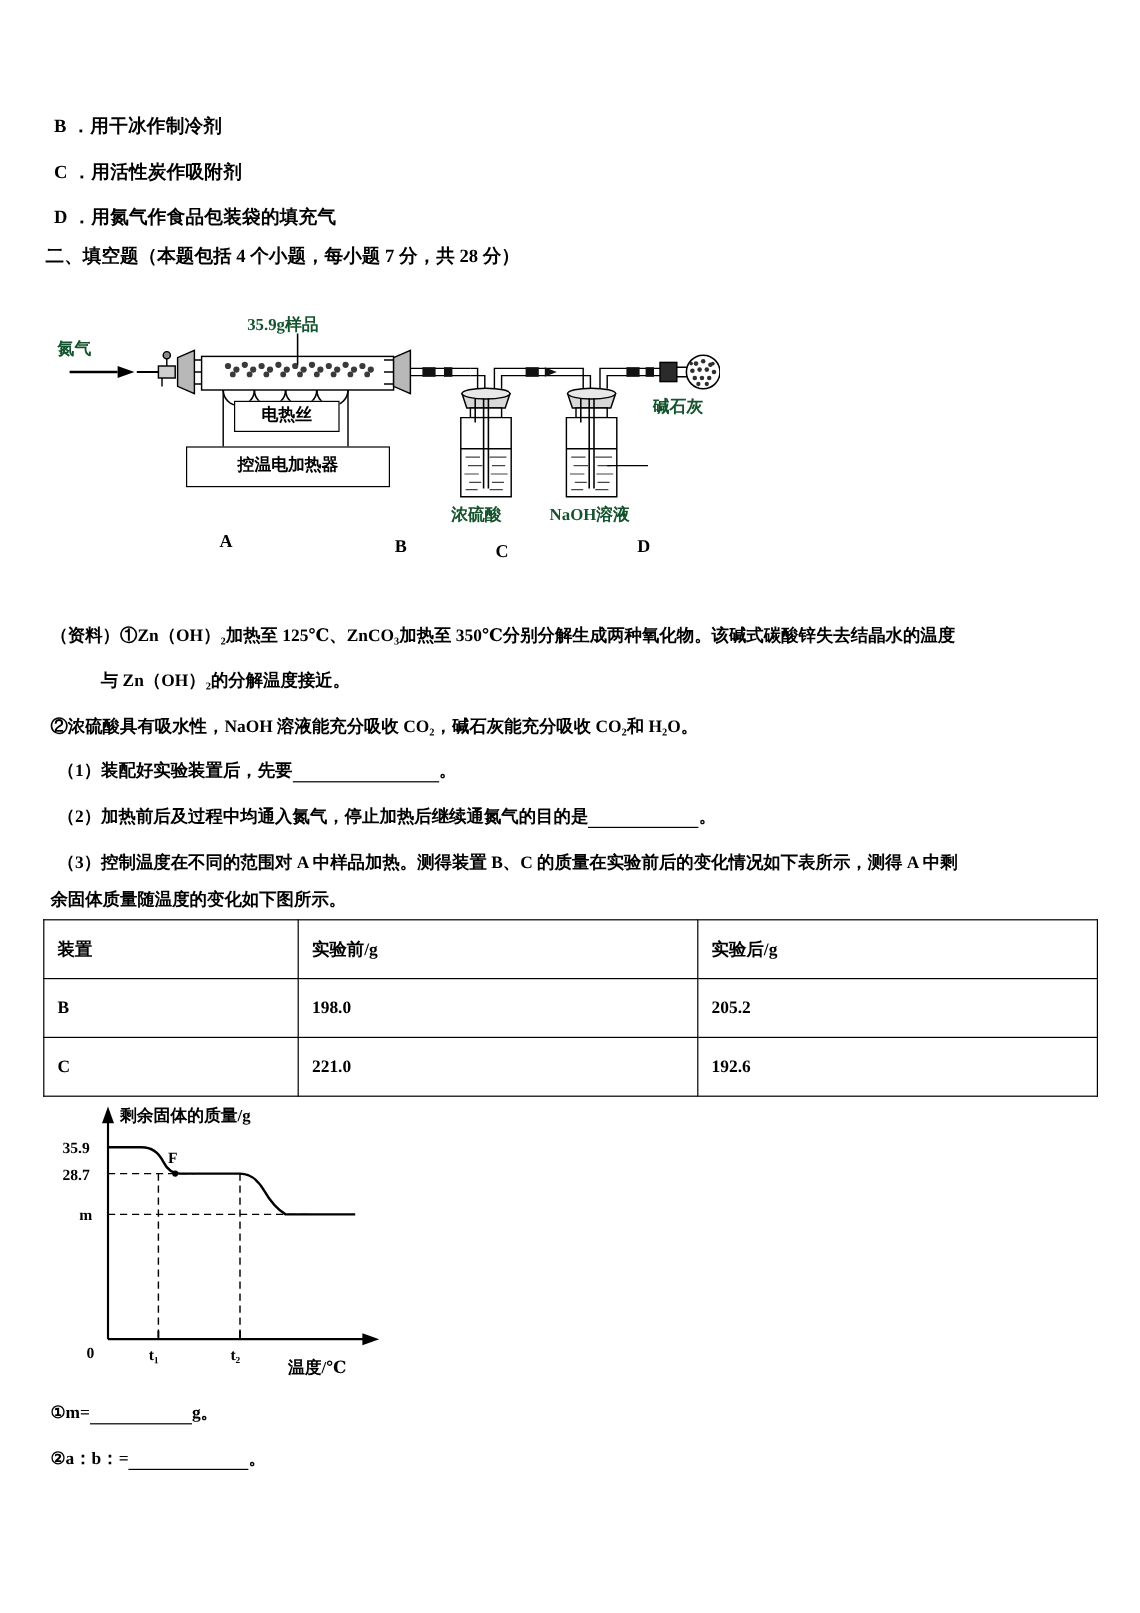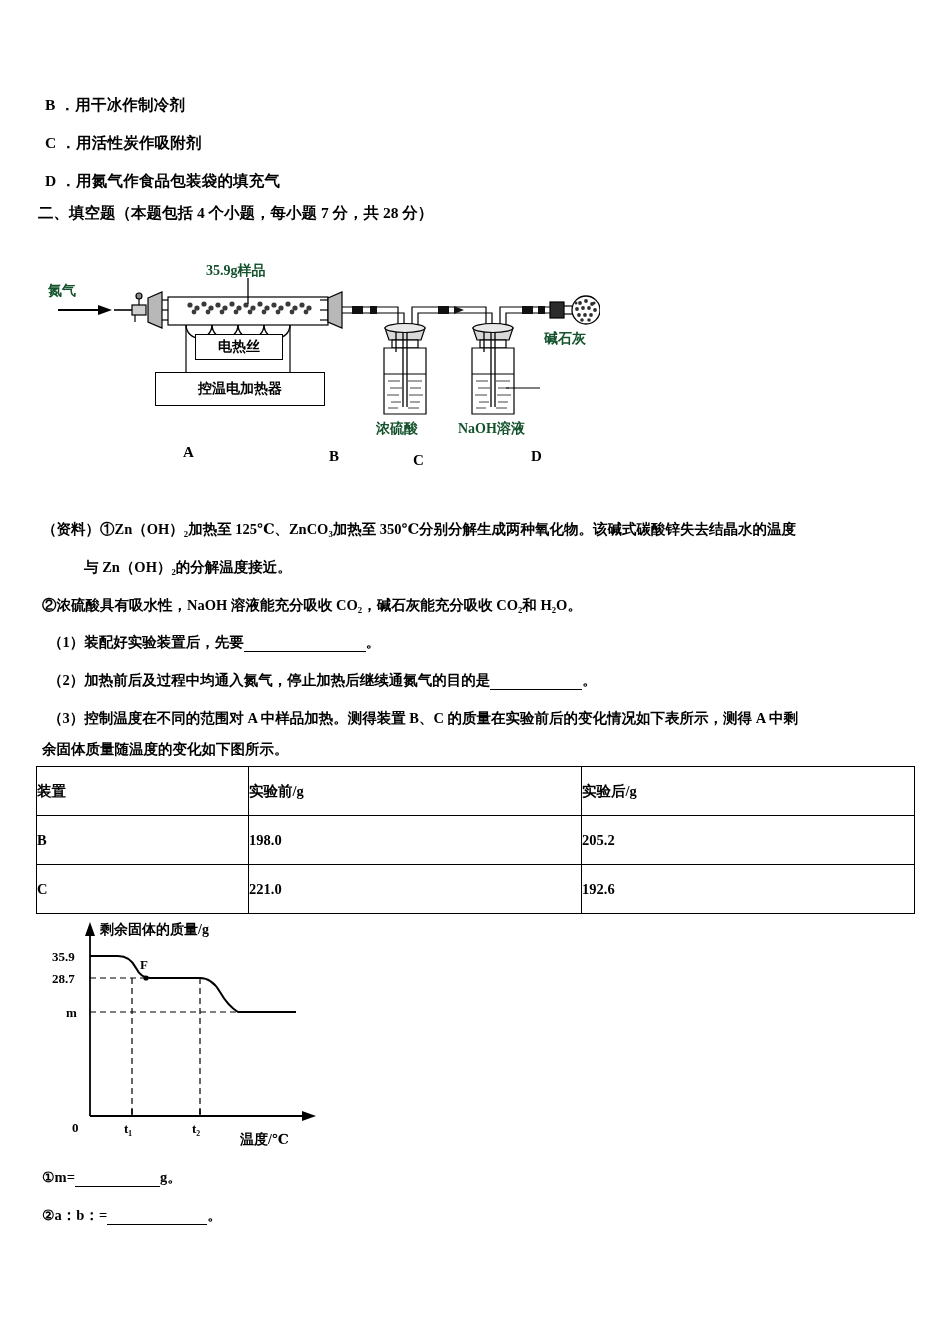--- a/index.html
+++ b/index.html
@@ -103,21 +103,21 @@
     top: 766px;
     width: 878px;
     border-collapse: collapse;
     table-layout: fixed;
   }
   table.data th, table.data td {
     border: 1.3px solid #000;
     font-size: 14.5px;
     font-weight: bold;
     text-align: left;
-    padding: 8px 10px 8px 0;
+    padding: 8px 10px 8px 11px;
     height: 32px;
     font-family: "Liberation Serif","DejaVu Serif",serif;
   }
   table.data col.c1 { width: 212px; }
   table.data col.c2 { width: 333px; }
   table.data col.c3 { width: 333px; }
 
   
   .chart {
     position: absolute;

